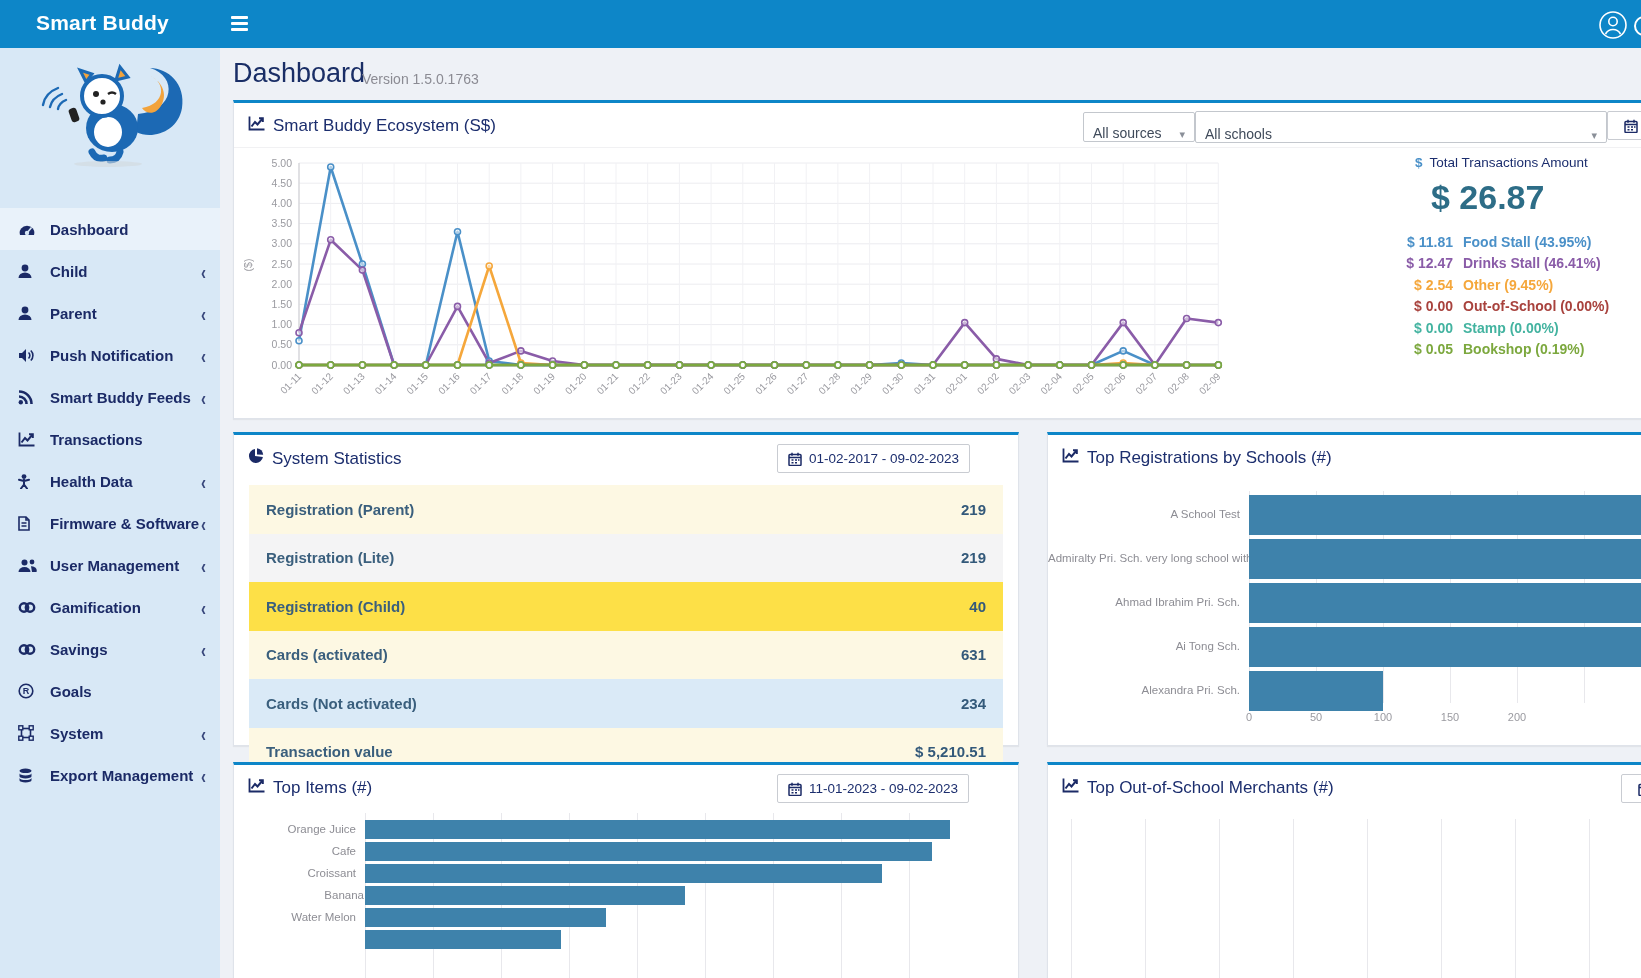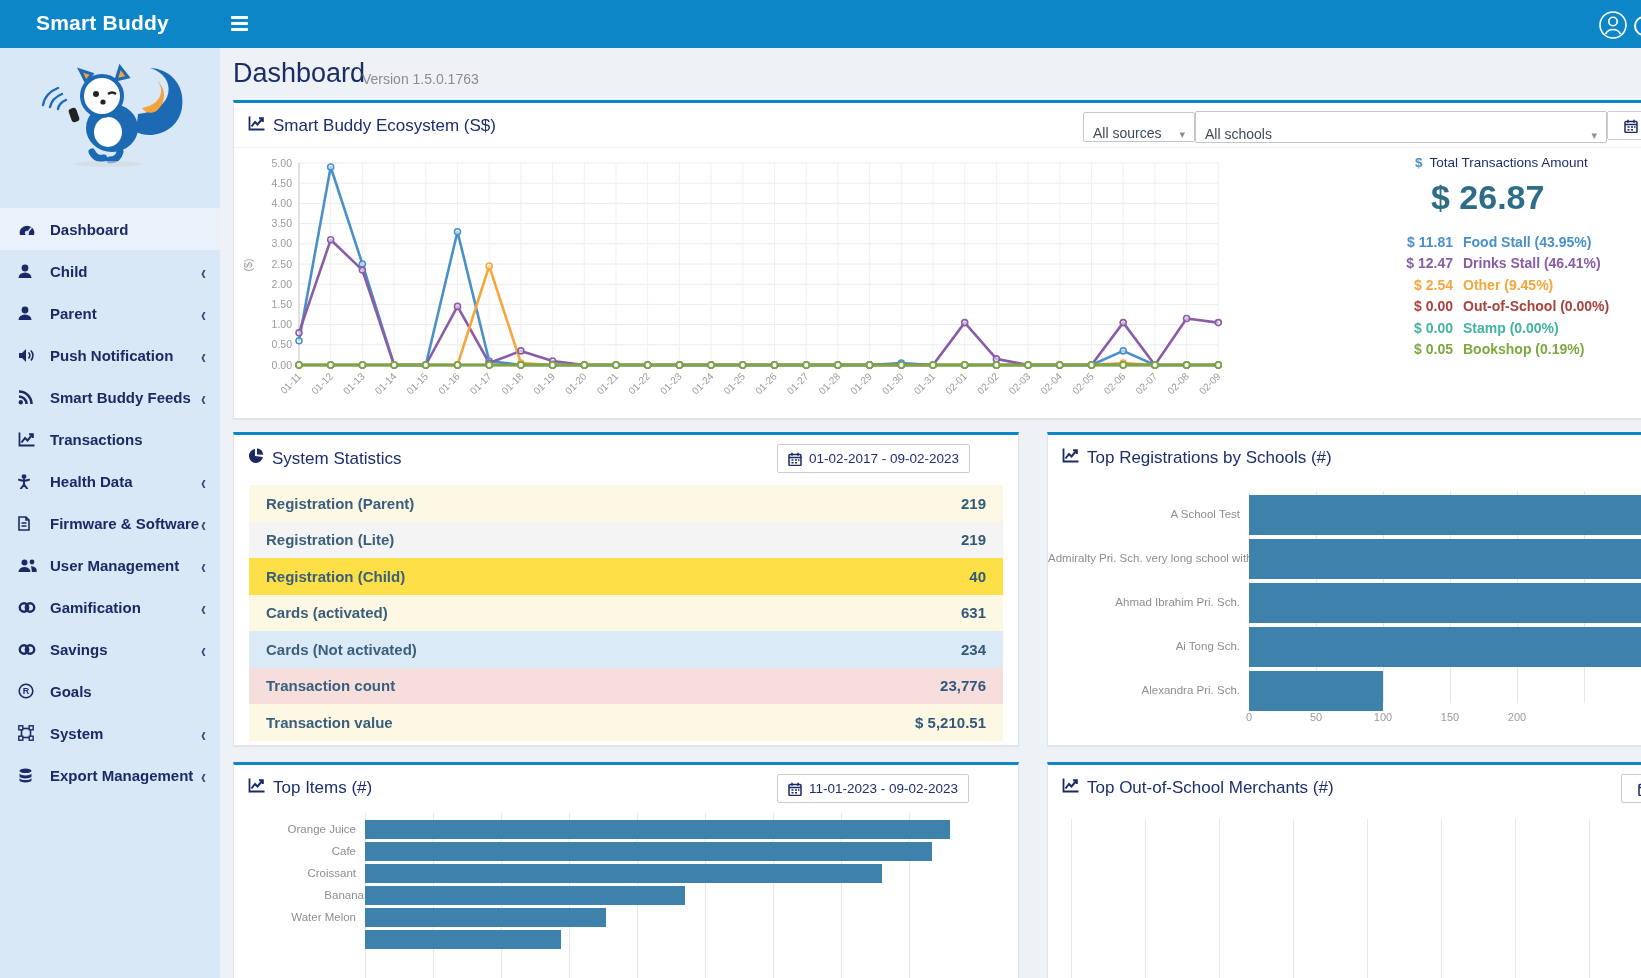--- a/index.html
+++ b/index.html
@@ -39,21 +39,21 @@
   .selbox .caret{color:#8a8f98;font-size:11px;margin-left:8px;}
   .datebtn{position:absolute;background:#fff;border:1px solid #c9ccd2;border-radius:2px;height:27px;
            display:flex;align-items:center;gap:7px;padding:0 10px;color:#1c2e6e;font-size:13.5px;
            font-weight:500;cursor:pointer;white-space:nowrap;}
   
   #eco-total-label{display:flex;align-items:center;gap:7px;color:#1c2e6e;font-size:13.5px;white-space:nowrap;}
   #eco-total{font-size:34px;font-weight:bold;color:#2d6d87;white-space:nowrap;}
   .leg-row{display:flex;align-items:center;height:21.5px;font-size:14px;font-weight:bold;white-space:nowrap;}
   .leg-val{width:62px;text-align:right;margin-right:10px;}
   
-  .stat-row{position:relative;display:flex;align-items:center;height:36.5px;padding:0 17px;}
+  .stat-row{position:relative;display:flex;align-items:center;height:36.5px;padding:6px 17px;}
   .stat-lbl{flex:1;color:#3a5f7d;font-size:15px;font-weight:bold;}
   .stat-val{color:#33597a;font-size:15px;font-weight:bold;}
   
   .gridv{position:absolute;width:1px;background:#e8e8ec;}
   .bar{position:absolute;background:#3e82ab;}
   .cat-lbl{position:absolute;color:#8d8d94;font-size:11.5px;text-align:right;white-space:nowrap;}
   .tick-lbl{position:absolute;color:#9a9aa0;font-size:11px;transform:translateX(-50%);}
   svg text{font-family:"Liberation Sans", sans-serif;}
 </style>
 </head>
@@ -618,24 +618,20 @@
           <span class="stat-val">40</span>
         </div>
         <div class="stat-row" style="background: rgb(253, 248, 227);">
           <span class="stat-lbl">Cards (activated)</span>
           <span class="stat-val">631</span>
         </div>
         <div class="stat-row" style="background: rgb(218, 234, 247);">
           <span class="stat-lbl">Cards (Not activated)</span>
           <span class="stat-val">234</span>
         </div>
-        <div class="stat-row" style="background: rgb(246, 222, 221);">
-          <span class="stat-lbl">Transaction count</span>
-          <span class="stat-val">23,776</span>
-        </div>
         <div class="stat-row" style="background: rgb(253, 248, 227);">
           <span class="stat-lbl">Transaction value</span>
           <span class="stat-val">$ 5,210.51</span>
         </div>
       </div>
   </div>
 
   <div class="panel" style="left:1047px;top:432px;width:608px;height:310px;overflow:hidden;">
     <div class="panel-title">
       <span id="schools-title-icon"><svg width="17" height="15" viewBox="0 0 17 15">

